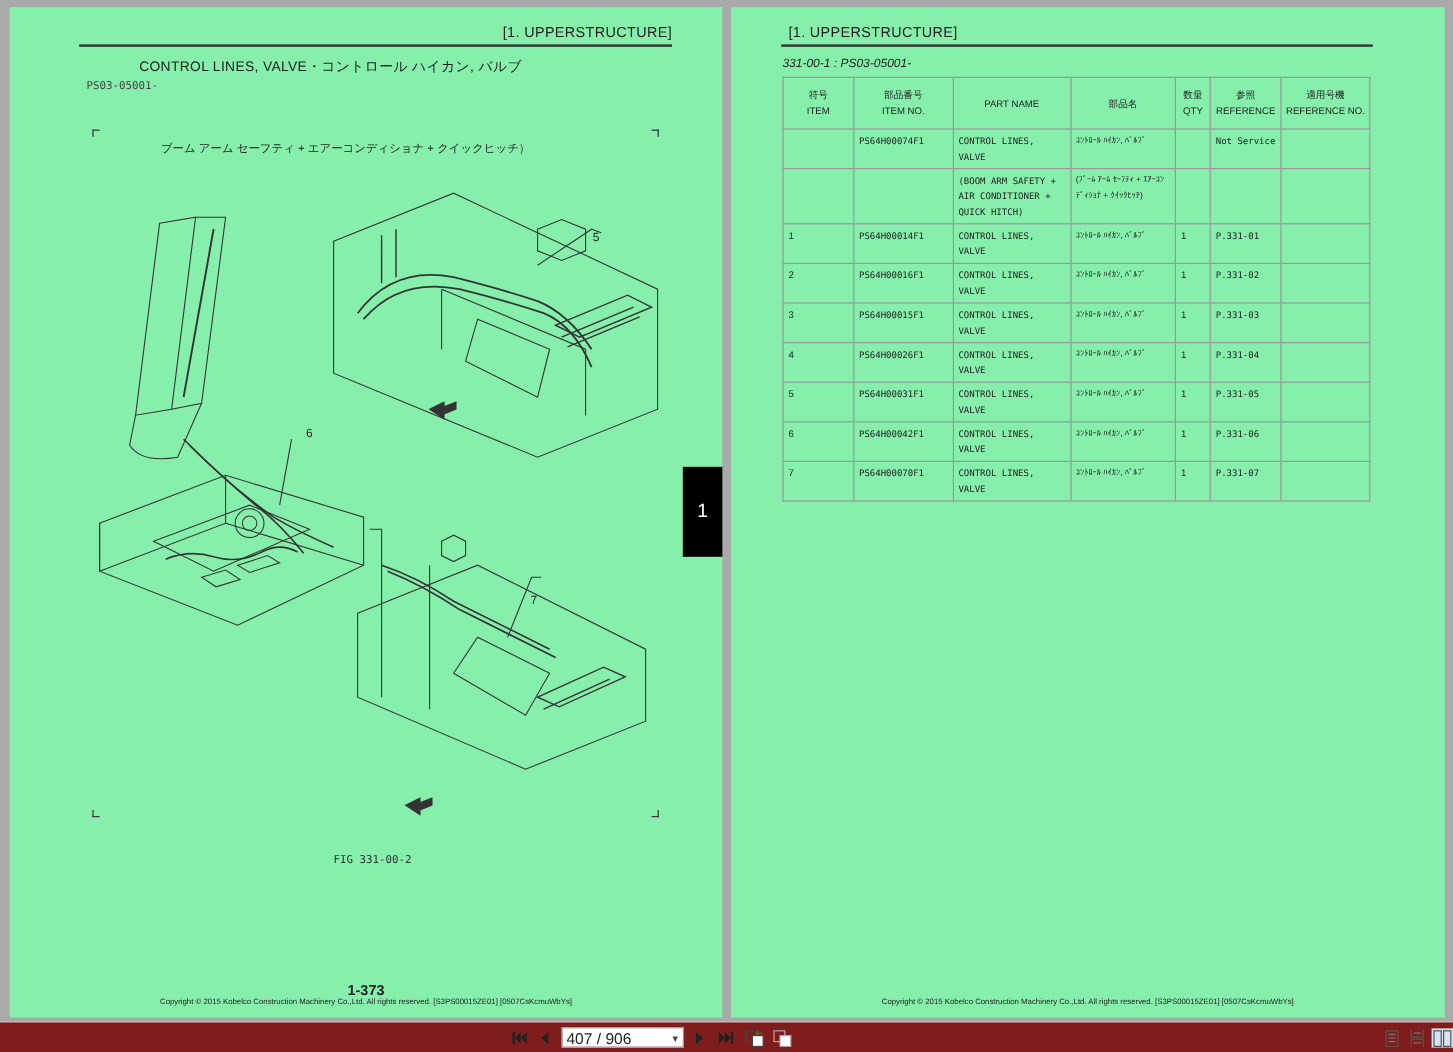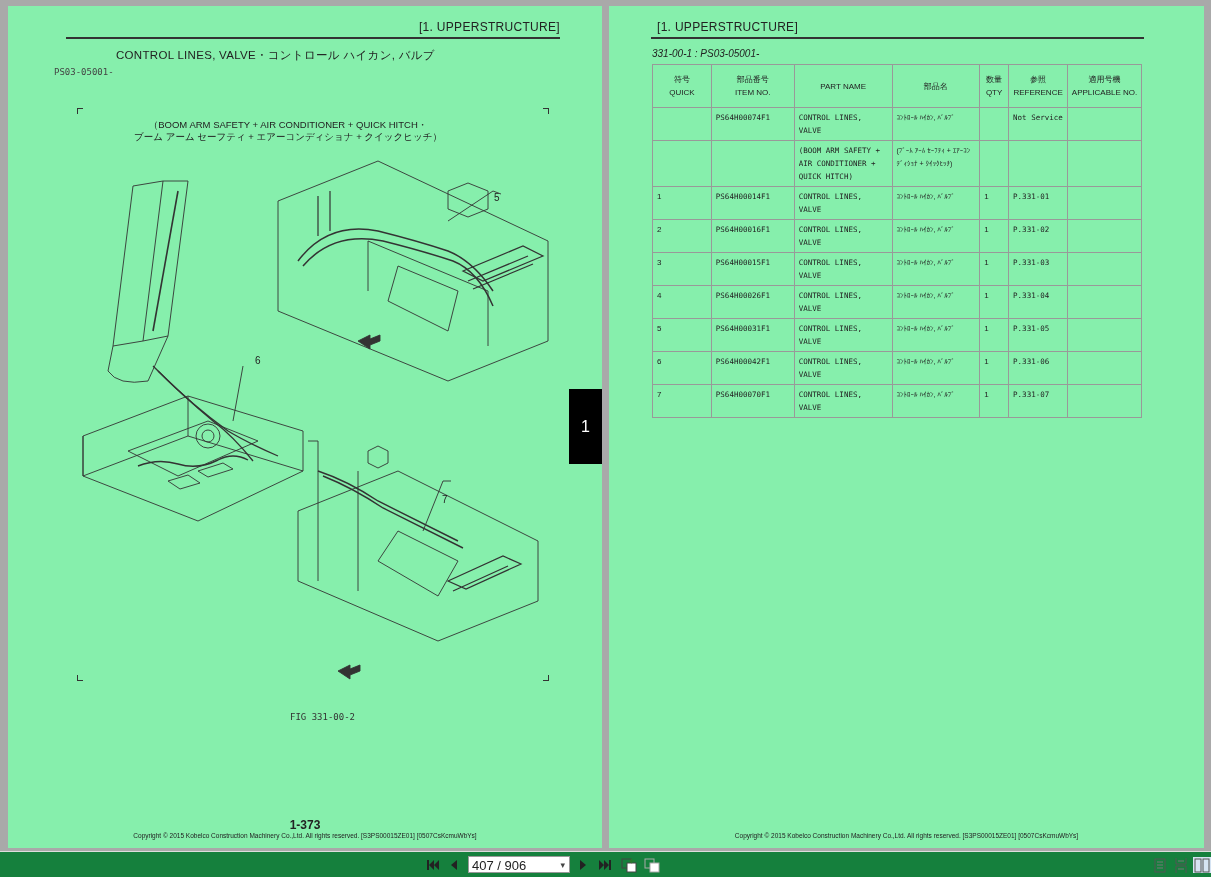--- a/index.html
+++ b/index.html
@@ -7,54 +7,53 @@
          font-family:"Liberation Sans", "DejaVu Sans", sans-serif; color:#222; }
   .page { position:absolute; top:6px; height:842px; background:#86efac; }
   #page-left { left:8px; width:594px; }
   #page-right { left:609px; width:595px; }
   .hdr-sec { position:absolute; font-size:12px; letter-spacing:0.3px; color:#222; }
   .hdr-rule { position:absolute; height:2px; background:#333; }
   .title { position:absolute; left:60px; top:42px; font-size:11.5px; letter-spacing:0.3px;margin-left:48px; }
   .code { position:absolute; font-size:9px; color:#444; font-family:"DejaVu Sans Mono", monospace; }
   .corner { position:absolute; width:5px; height:5px; border-color:#333; border-style:solid; }
   .fig-caption-top { position:absolute; left:100px; top:113px; width:360px; text-align:center; font-size:9.5px; line-height:12px; }
-  .fig-label { position:absolute; left:282px; top:706px; font-size:9px; font-family:"DejaVu Sans Mono", monospace; color:#333; }
+  .fig-label { position:absolute; left:270px; top:706px; font-size:9px; font-family:"DejaVu Sans Mono", monospace; color:#333; }
   .pg-num { position:absolute; width:100%; text-align:center; top:812px; font-size:12px; font-weight:bold; }
   .copyright { position:absolute; width:100%; text-align:center; top:826px; font-size:6.5px; color:#222; }
   .tab-marker { position:absolute; left:569px; top:389px; width:33px; height:75px; background:#000; color:#fff;
                 font-size:16px; display:flex; align-items:center; justify-content:center; }
   .sub-head { position:absolute; left:43px; top:42px; font-size:10px;font-style:italic; }
   table.parts { position:absolute; left:43px; top:58px; width:490px; border-collapse:collapse; font-size:8px; }
   table.parts th, table.parts td { border:1px solid #999; vertical-align:top; padding:3px 4px; line-height:13px; }
   table.parts th { font-weight:normal; text-align:center; vertical-align:middle; height:38px; padding:2px; }
   table.parts td.jp { font-size:7px; }
   table.parts td.mono { font-family:"DejaVu Sans Mono", monospace; font-size:7.5px; }
-  .toolbar { position:absolute; left:0; top:851px; width:1211px; height:26px; background:#15803d; border-top:1px solid #ddd; }
+  .toolbar { position:absolute; left:0; top:851px; width:1211px; height:26px; background:#7f1d1d; border-top:1px solid #ddd; }
   .tb-btn { position:absolute; top:5px; height:16px; display:flex; align-items:center; justify-content:center; color:#222; font-size:12px; cursor:pointer; }
   .page-input { position:absolute; left:468px; top:4px; width:102px; height:17px; background:#fff; border:1px solid #999;
                 font-size:13px; line-height:17px; padding-left:3px; box-sizing:border-box; }
   .page-input .dd { position:absolute; right:4px; top:0; font-size:9px; color:#444; }
   svg { display:block; }
 </style>
 </head>
 <body>
 
 <div class="page" id="page-left">
   <div class="hdr-sec" style="right:42px; top:14px;">[1.  UPPERSTRUCTURE]</div>
   <div class="hdr-rule" style="left:58px; width:494px; top:31px;"></div>
   <div class="title">CONTROL  LINES,  VALVE・コントロール ハイカン, バルブ</div>
-  <div class="code" style="left:46px; top:61px;">PS03-05001-</div>
+  <div class="code" style="left:64px; top:61px;">PS03-05001-</div>
 
   <div class="corner" style="left:69px; top:102px; border-width:1px 0 0 1px;"></div>
   <div class="corner" style="left:535px; top:102px; border-width:1px 1px 0 0;"></div>
   <div class="corner" style="left:69px; top:669px; border-width:0 0 1px 1px;"></div>
   <div class="corner" style="left:535px; top:669px; border-width:0 1px 1px 0;"></div>
 
   <div class="fig-caption-top">
-    <div>（BOOM ARM SAFETY + AIR CONDITIONER + QUICK HITCH・</div>
     <div>ブーム アーム セーフティ + エアーコンディショナ + クイックヒッチ）</div>
   </div>
 
   <svg style="position:absolute; left:60px; top:135px;" width="490" height="540" viewBox="0 0 490 540">
     <g fill="none" stroke="#333" stroke-width="0.9">
 
       <path d="M65 45 L95 40 L75 200 L45 205 Z"></path>
       <path d="M95 40 L120 40 L100 195 L75 200"></path>
       <path d="M110 50 L85 190" stroke-width="1.6"></path>
       <path d="M45 205 L40 230 Q50 245 80 240 L100 195"></path>
@@ -120,21 +119,21 @@
         <col style="width:98px">
         <col style="width:88px">
       <col style="width:29px">
         <col style="width:59px">
         <col style="width:74px">
     </colgroup>
     <thead>
       <tr>
         <th>
             <div>符号</div>
-            <div>QUICK</div>
+            <div>ITEM</div>
           </th>
         <th>
             <div>部品番号</div>
             <div>ITEM NO.</div>
           </th>
         <th>
             <div>PART NAME</div>
           </th>
         <th>
             <div>部品名</div>
@@ -142,21 +141,21 @@
         <th>
             <div>数量</div>
             <div>QTY</div>
           </th>
         <th>
             <div>参照</div>
             <div>REFERENCE</div>
           </th>
         <th>
             <div>適用号機</div>
-            <div>APPLICABLE NO.</div>
+            <div>REFERENCE NO.</div>
           </th>
       </tr>
     </thead>
     <tbody>
       <tr>
         <td></td>
           <td class="mono">PS64H00074F1</td>
           <td class="mono">CONTROL LINES, VALVE</td>
           <td class="jp">ｺﾝﾄﾛｰﾙ ﾊｲｶﾝ, ﾊﾞﾙﾌﾞ</td>
           <td></td>

